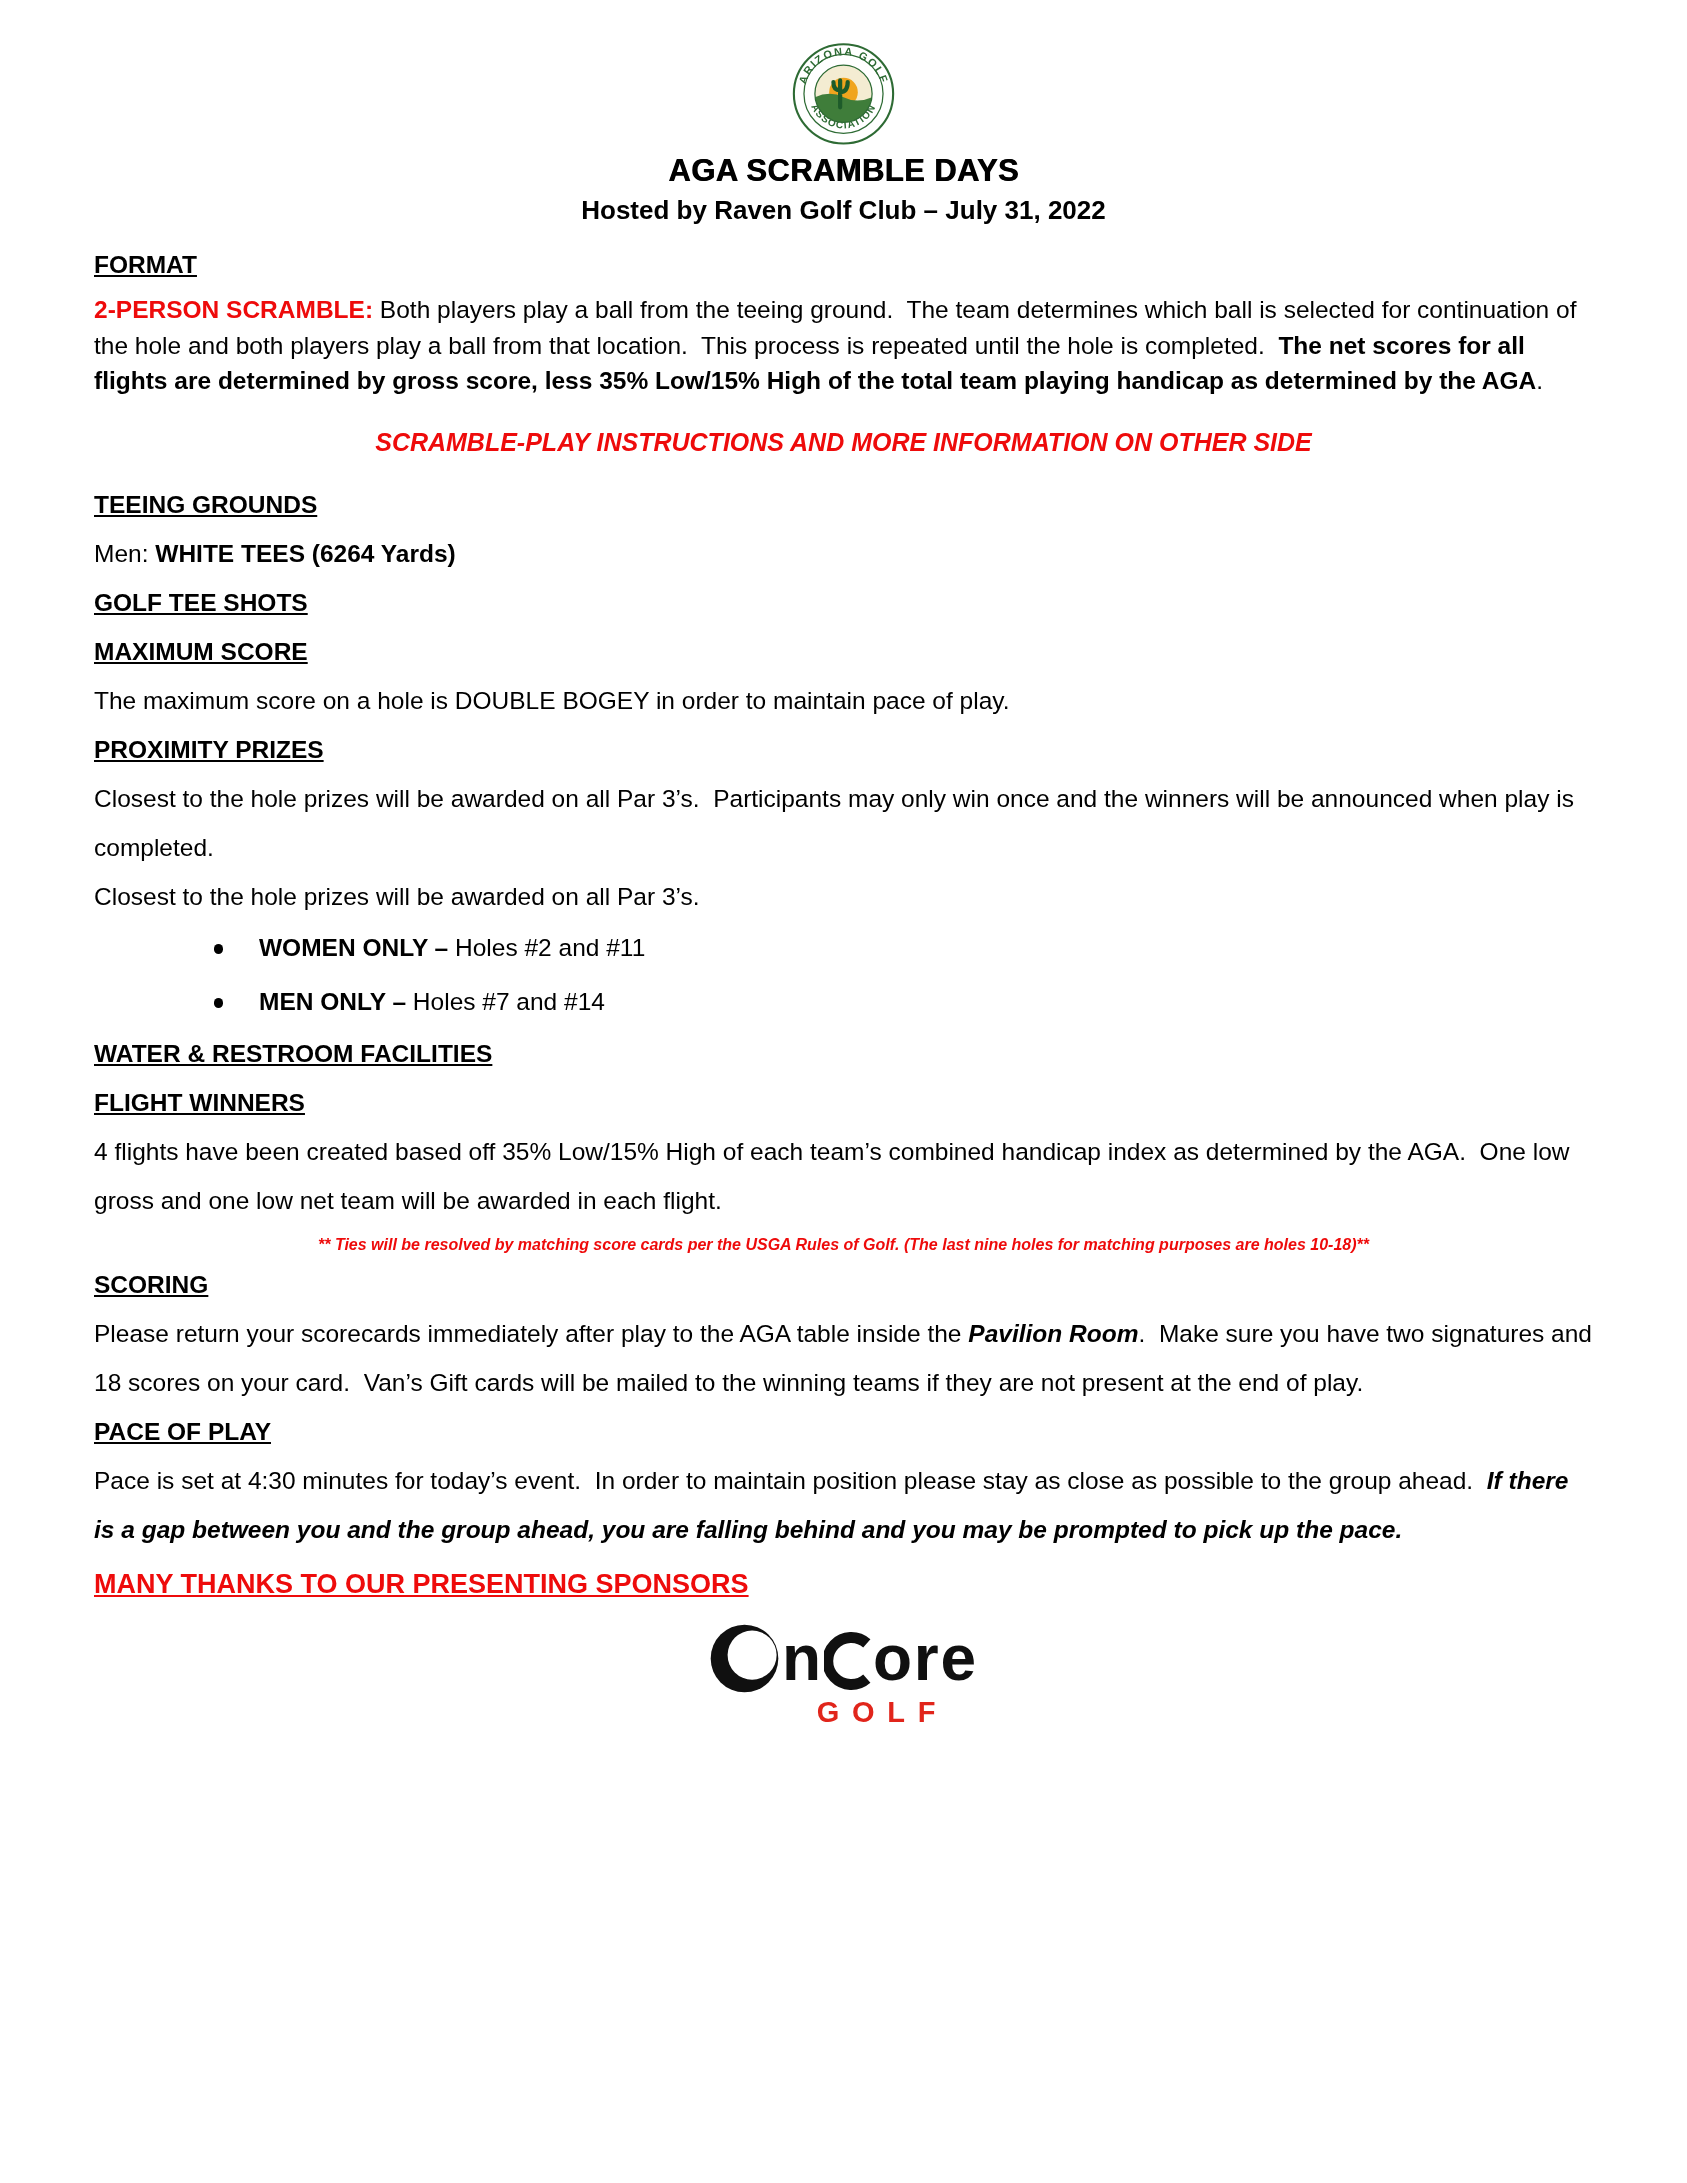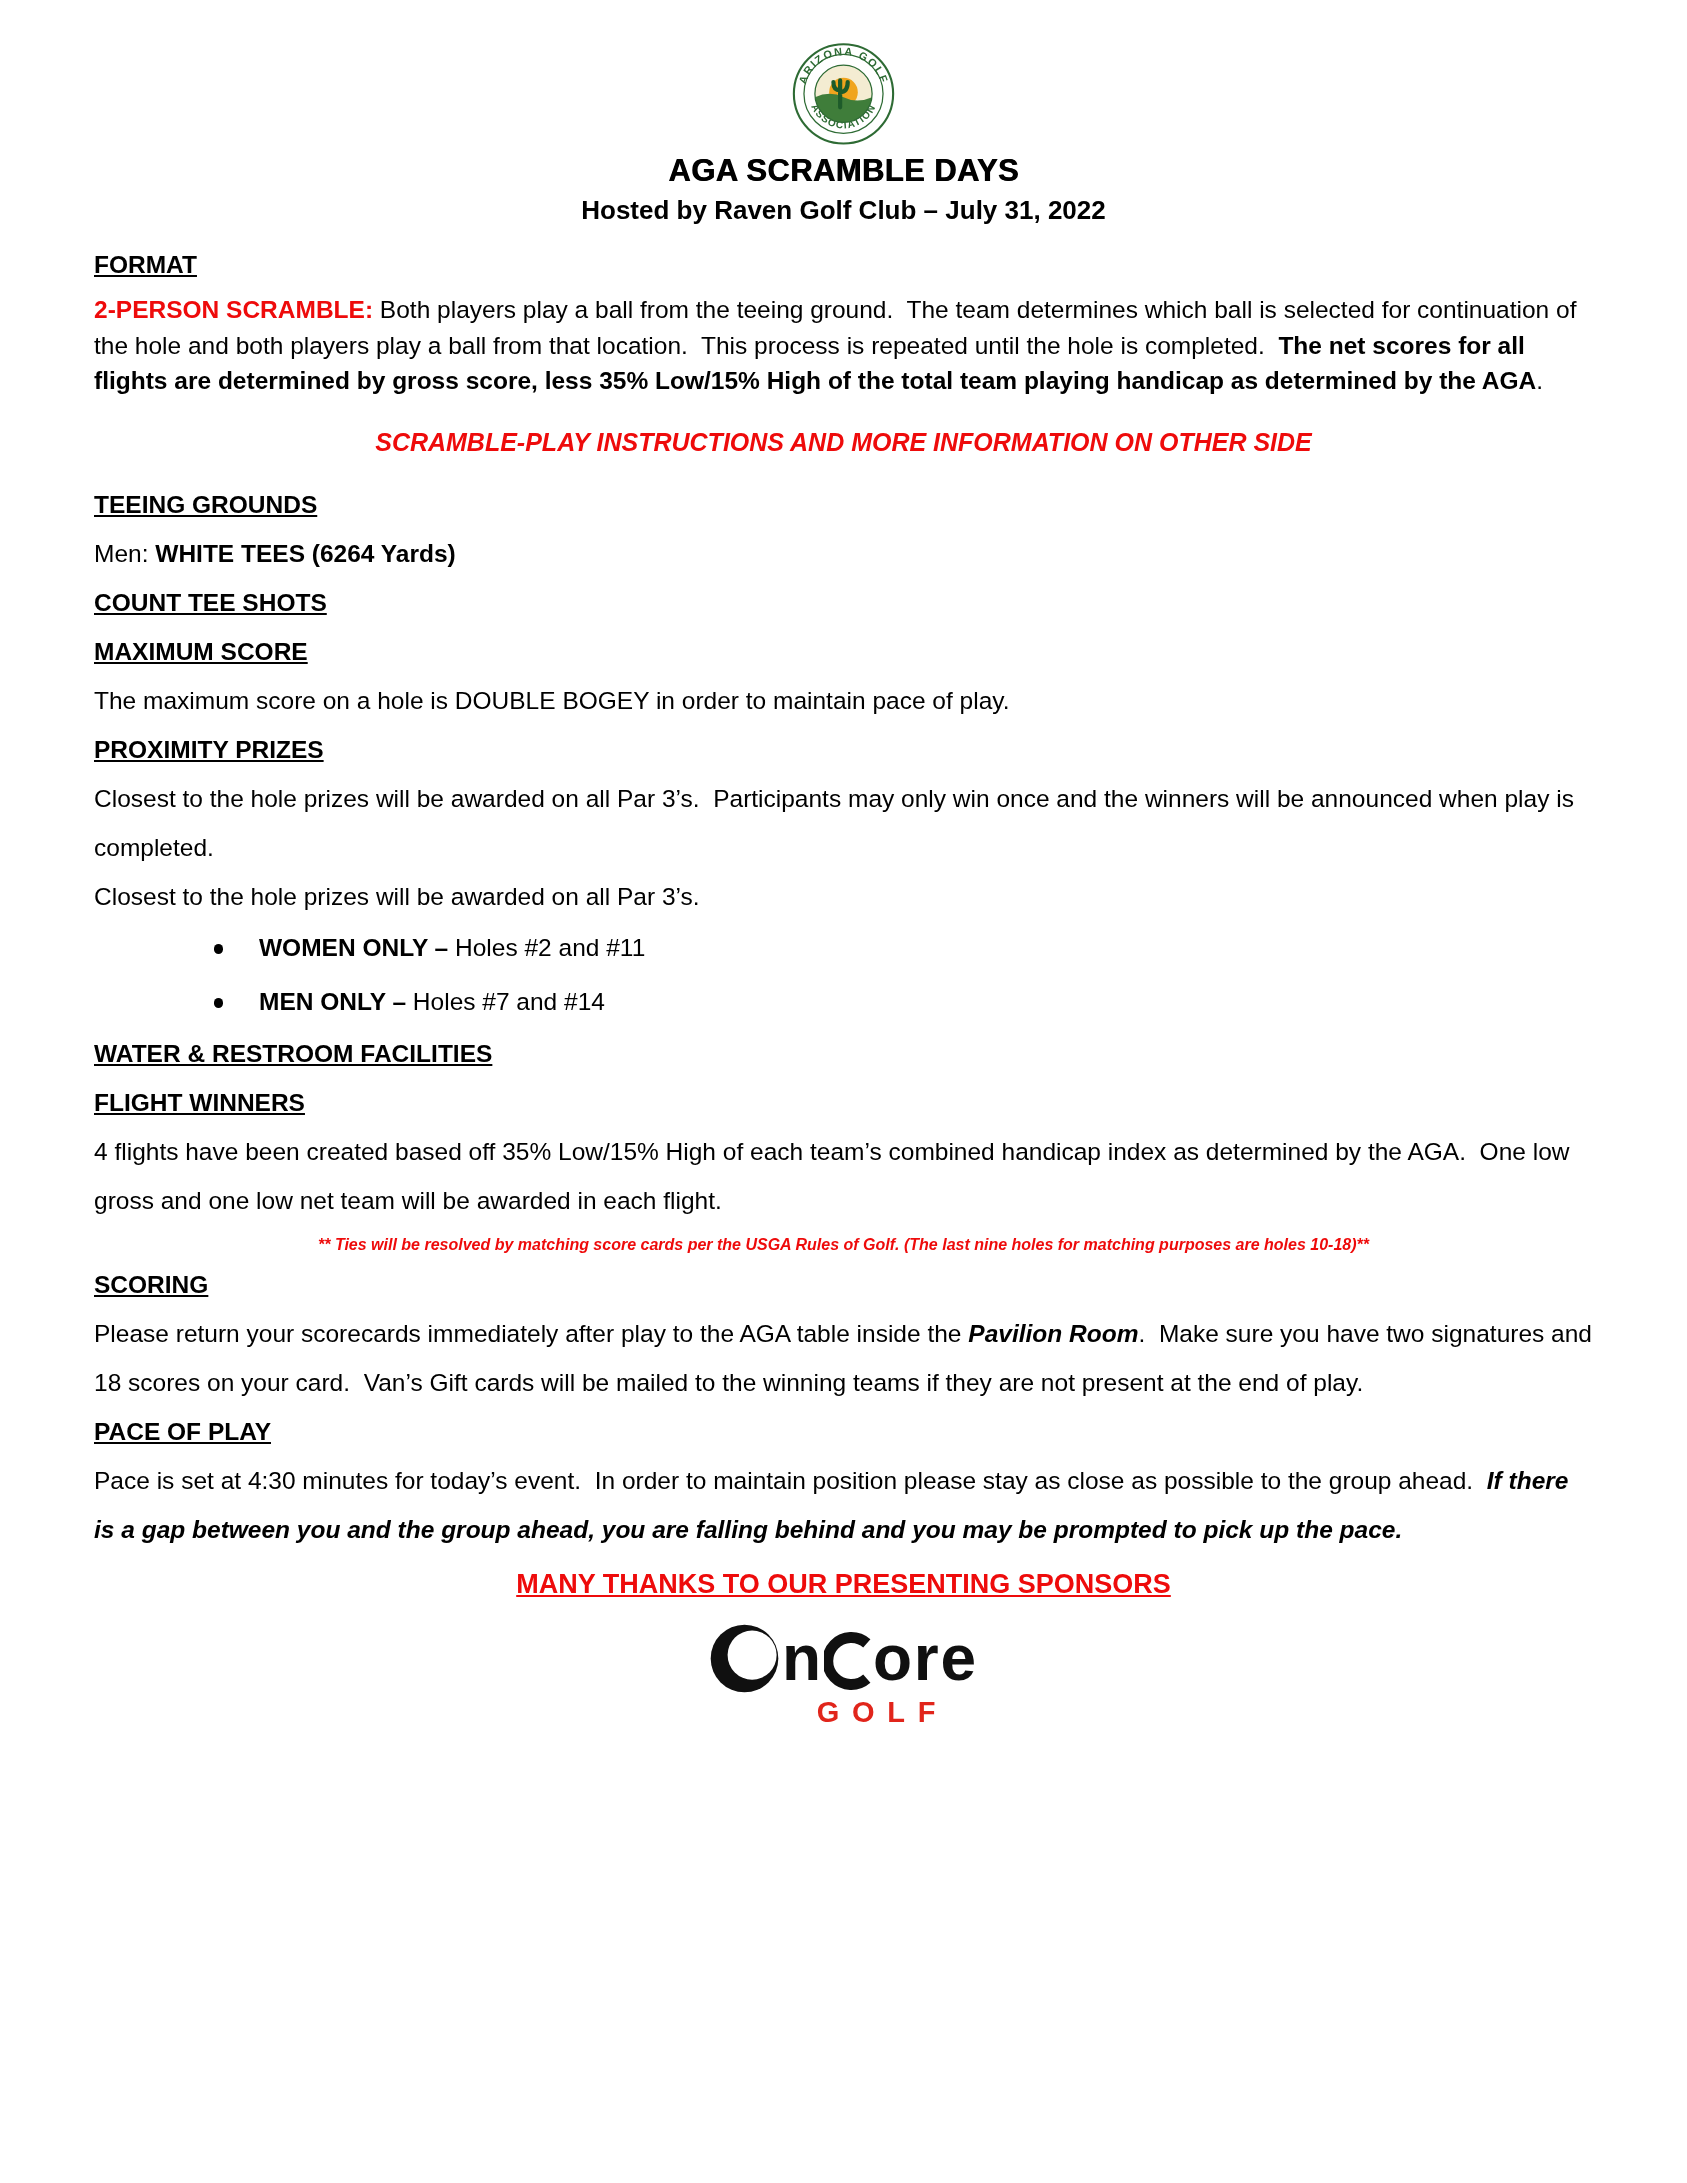--- a/index.html
+++ b/index.html
@@ -36,21 +36,21 @@
   }
   .ties{
     color:var(--red);font-weight:bold;font-style:italic;text-align:center;
     font-size:16px;line-height:1.95;white-space:normal;max-width:1434px;margin:3.4px auto 0 auto;
   }
   ul.bullets{list-style:none;margin:0;padding:0;}
   ul.bullets li{position:relative;padding-left:165px;line-height:2.2;white-space:pre-wrap;}
   ul.bullets li::before{
     content:"";position:absolute;left:120px;top:23px;width:9.3px;height:9.3px;border-radius:50%;background:#000;
   }
-  .sponsors{color:var(--red);text-align:center;font-weight:bold;font-size:27px;line-height:2;margin-top:3.4px;}
+  .sponsors{color:var(--red);text-align:left;font-weight:bold;font-size:27px;line-height:2;margin-top:3.4px;}
   .sponsors>span{text-decoration:underline;}
   .oncore{display:flex;flex-direction:column;align-items:center;margin-top:11.8px;}
   .oncore-row{display:flex;align-items:center;}
   .oncore-word{font-size:64px;font-weight:bold;color:var(--oncore-black);letter-spacing:1.7px;line-height:1;}
   .oncore-c{margin:5px 1.7px 0 1.7px;}
   .oncore-o{margin-right:1.7px;}
   .oncore-golf{
     color:var(--oncore-red);font-weight:bold;font-size:29px;letter-spacing:12.7px;
     margin-top:1.7px;transform:translateX(39px);
   }
@@ -91,21 +91,21 @@
   <div class="subtitle">Hosted by Raven Golf Club – July 31, 2022</div>
 
   <div class="heading" style="margin-top:13.5px"><span>FORMAT</span></div>
   <p class="tight"><span class="red b">2-PERSON SCRAMBLE:</span><span> Both players play a ball from the teeing ground.  The team determines which ball is selected for continuation of the hole and both players play a ball from that location.  This process is repeated until the hole is completed.  </span><span class="b">The net scores for all flights are determined by gross score, less 35% Low/15% High of the total team playing handicap as determined by the AGA</span><span>.</span></p>
 
   <div class="notice">SCRAMBLE-PLAY INSTRUCTIONS AND MORE INFORMATION ON OTHER SIDE</div>
 
   <div class="heading"><span>TEEING GROUNDS</span></div>
   <p class="line"><span>Men: </span><span class="b">WHITE TEES (6264 Yards)</span></p>
 
-  <div class="heading"><span>COUNT TEE SHOTS</span></div>
+  <div class="heading"><span>GOLF TEE SHOTS</span></div>
 
   <div class="heading"><span>MAXIMUM SCORE</span></div>
   <p class="line">The maximum score on a hole is DOUBLE BOGEY in order to maintain pace of play.</p>
 
   <div class="heading"><span>PROXIMITY PRIZES</span></div>
   <p class="line">Closest to the hole prizes will be awarded on all Par 3’s.  Participants may only win once and the winners will be announced when play is completed.</p>
   <p class="line">Closest to the hole prizes will be awarded on all Par 3’s.</p>
   <ul class="bullets">
     <li><span class="b">WOMEN ONLY –</span><span> Holes #2 and #11</span></li>
     <li><span class="b">MEN ONLY –</span><span> Holes #7 and #14</span></li>

